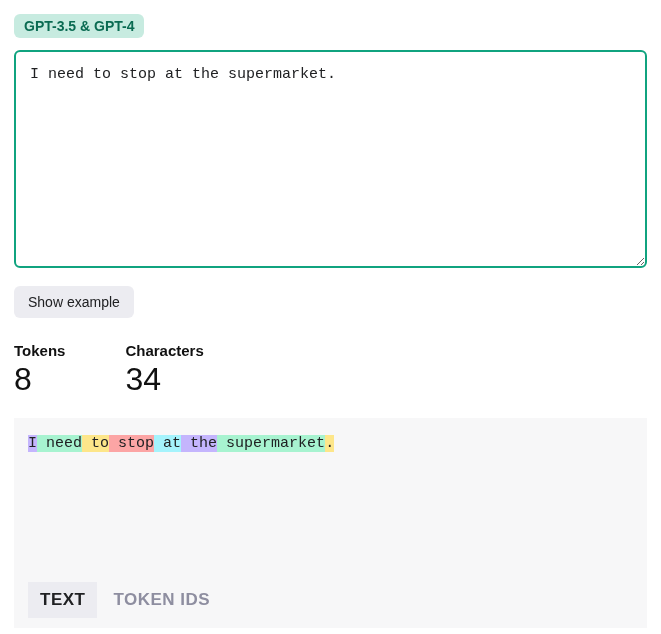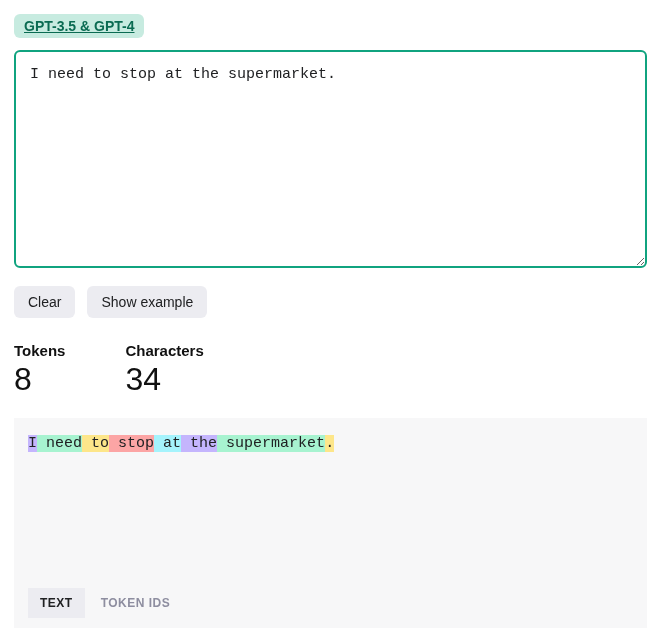--- a/index.html
+++ b/index.html
@@ -16,21 +16,20 @@
       align-items: center;
       margin-bottom: 12px;
     }
     .tab {
       font-size: 14px;
       font-weight: 600;
       cursor: pointer;
       color: #10a37f;
       padding: 4px 10px;
       border-radius: 6px;
-      text-decoration: underline;
     }
     .tab.active {
       background: #c7ebe0;
       color: #0a6b52;
     }
     .input-wrap {
       position: relative;
     }
     textarea.main-input {
       width: 100%;
@@ -91,21 +90,21 @@
       line-height: 1.6;
       white-space: pre-wrap;
     }
     .token-line span { display: inline; }
     .viz-tabs {
       display: flex;
       gap: 4px;
       margin-top: 10px;
     }
     .viz-tab {
-      font-size: 12px;
+      font-size: 17px;
       font-weight: 700;
       letter-spacing: 0.5px;
       padding: 8px 12px;
       cursor: pointer;
       color: #8e8ea0;
     }
     .viz-tab.active {
       background: #ececf1;
       color: #202123;
     }
@@ -115,21 +114,20 @@
 
 <div class="tabs">
   <div class="tab active">GPT-3.5 &amp; GPT-4</div>
 </div>
 
 <div class="input-wrap">
   <textarea class="main-input" style="">I need to stop at the supermarket.</textarea>
 </div>
 
 <div class="buttons">
-  <button class="btn">Clear</button>
   <button class="btn">Show example</button>
 </div>
 
 <div class="stats">
   <div class="stat">
     <div class="label">Tokens</div>
     <div class="value">8</div>
   </div>
   <div class="stat">
     <div class="label">Characters</div>

